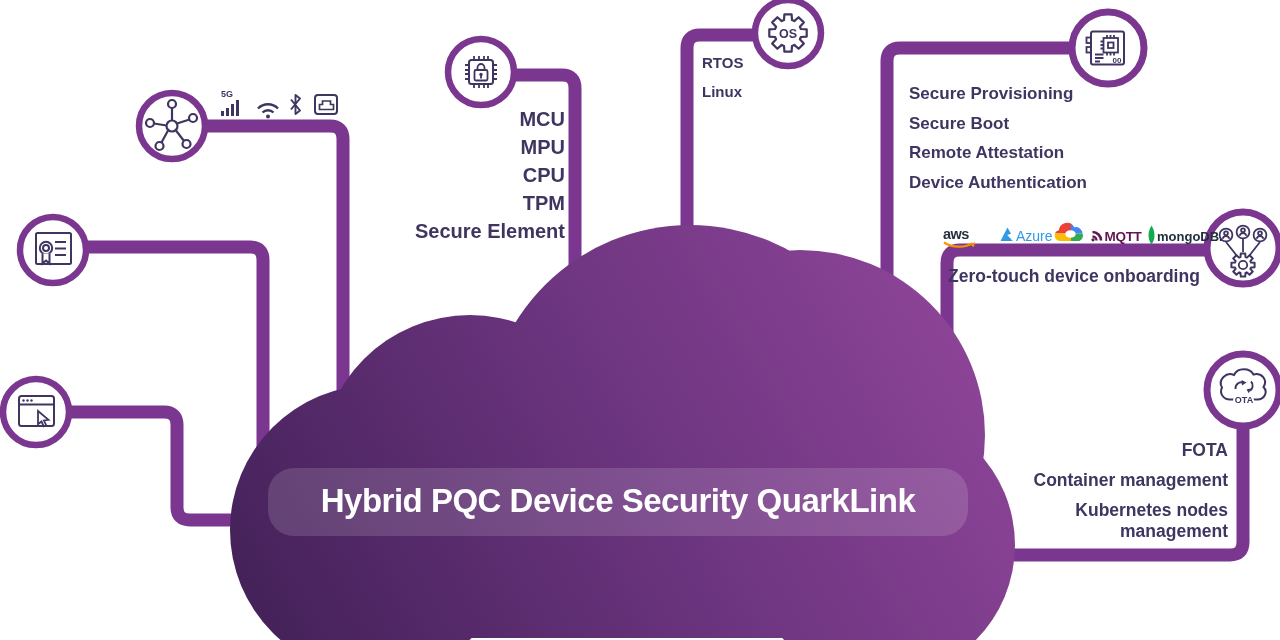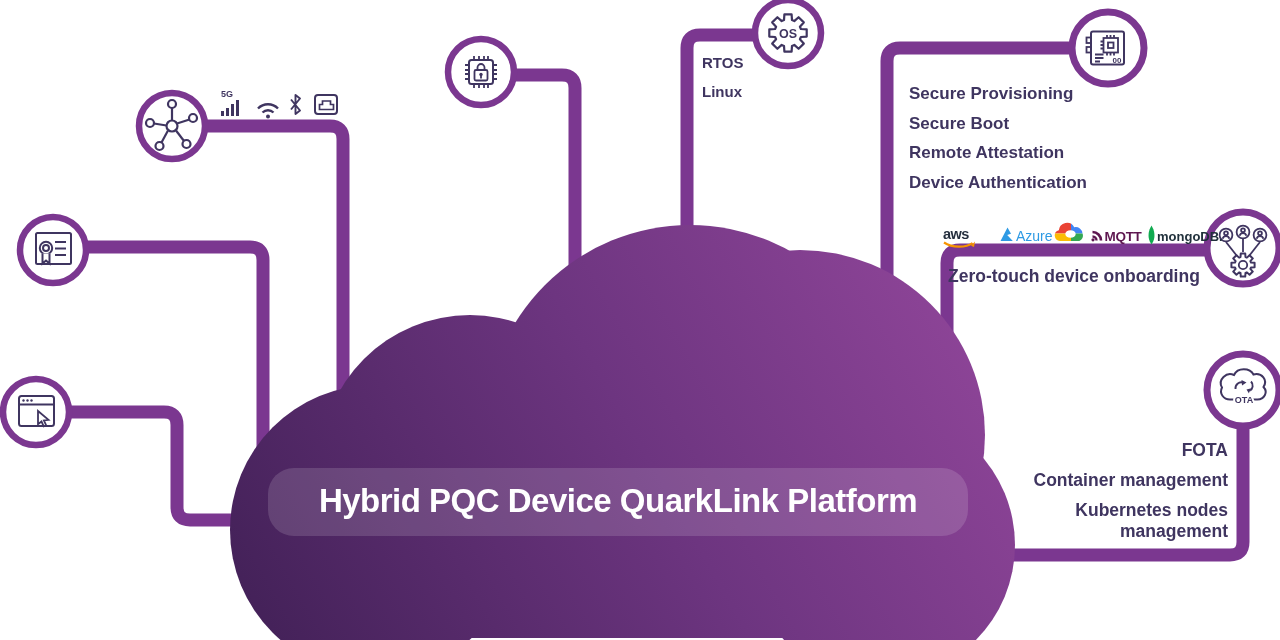--- a/index.html
+++ b/index.html
@@ -196,24 +196,31 @@
       <circle cx="1093" cy="239.8" r="1.6" fill="#5e1750"></circle>
       <text x="1104.5" y="241" font-size="13.5" font-weight="bold" fill="#5e1750" letter-spacing="-0.3">MQTT</text>
     </g>
     <g>
       <path d="M 1151.5 225.5 C 1154.5 230.5 1155.5 236 1153.2 241.5 L 1151.5 244.5 L 1149.8 241.5 C 1147.5 236 1148.5 230.5 1151.5 225.5 Z" fill="#10aa50"></path>
       <text x="1157" y="240.5" font-size="13" font-weight="600" fill="#21313c">mongoDB.</text>
     </g>
   </g>
 </svg>
 
-<div class="band">Hybrid PQC Device QuarkLink Platform</div>
-
-
-
+<div class="band">Hybrid PQC Device Security QuarkLink</div>
+
+
+
+<div class="lbl col r" style="left:300px;top:105px;width:265px;font-size:20px;line-height:28px;">
+  <div>MCU</div>
+  <div>MPU</div>
+  <div>CPU</div>
+  <div>TPM</div>
+  <div>Secure Element</div>
+</div>
 
 <div class="lbl col l" style="left:702px;top:48px;font-size:15px;line-height:29px;">
   <div>RTOS</div>
   <div>Linux</div>
 </div>
 
 <div class="lbl col l" style="left:909px;top:79px;font-size:17px;line-height:29.5px;">
   <div>Secure Provisioning</div>
   <div>Secure Boot</div>
   <div>Remote Attestation</div>

